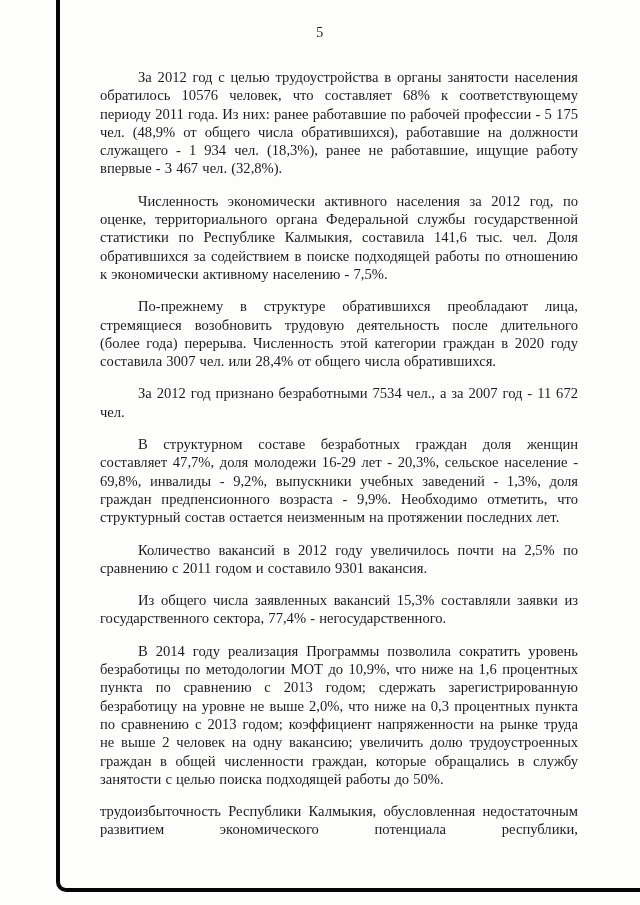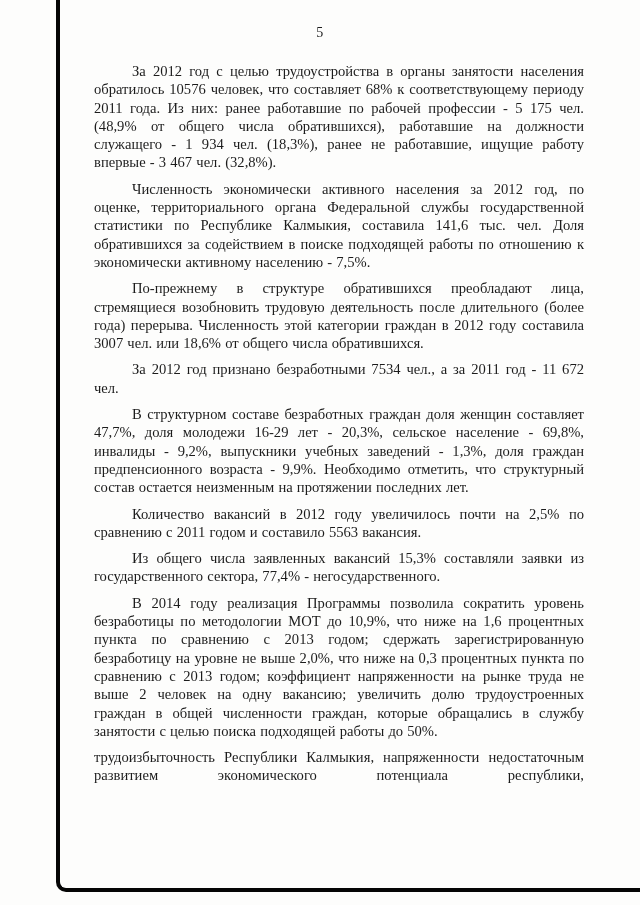--- a/index.html
+++ b/index.html
@@ -45,21 +45,21 @@
     position: absolute;
     top: 54px;
     left: 86px;
     width: 506px;
     font-size: 14.6px;
     line-height: 18.3px;
     text-align: justify;
     word-spacing: 0.5px;
   }
   .content p {
-    margin: 8px;
+    margin: 14px;
     padding: 0;
     text-indent: 38px;
   }
   .content p.flush {
     text-indent: 0;
   }
   .content p.cont {
     text-align-last: justify;
   }
 </style>
@@ -68,22 +68,22 @@
 
 <div class="page">
 
   <div class="scan-frame"></div>
 
   <div class="page-number">5</div>
 
   <div class="content">
     <p>За 2012 год с целью трудоустройства в органы занятости населения обратилось 10576 человек, что составляет 68% к соответствующему периоду 2011 года. Из них: ранее работавшие по рабочей профессии - 5 175 чел. (48,9% от общего числа обратившихся), работавшие на должности служащего - 1 934 чел. (18,3%), ранее не работавшие, ищущие работу впервые - 3 467 чел. (32,8%).</p>
     <p>Численность экономически активного населения за 2012 год, по оценке, территориального органа Федеральной службы государственной статистики по Республике Калмыкия, составила 141,6 тыс. чел. Доля обратившихся за содействием в поиске подходящей работы по отношению к экономически активному населению - 7,5%.</p>
-    <p>По-прежнему в структуре обратившихся преобладают лица, стремящиеся возобновить трудовую деятельность после длительного (более года) перерыва. Численность этой категории граждан в 2012 году составила 3007 чел. или 18,6% от общего числа обратившихся.</p>
-    <p>За 2012 год признано безработными 7534 чел., а за 2011 год - 11 672 чел.</p>
+    <p>По-прежнему в структуре обратившихся преобладают лица, стремящиеся возобновить трудовую деятельность после длительного (более года) перерыва. Численность этой категории граждан в 2020 году составила 3007 чел. или 28,4% от общего числа обратившихся.</p>
+    <p>За 2012 год признано безработными 7534 чел., а за 2007 год - 11 672 чел.</p>
     <p>В структурном составе безработных граждан доля женщин составляет 47,7%, доля молодежи 16-29 лет - 20,3%, сельское население - 69,8%, инвалиды - 9,2%, выпускники учебных заведений - 1,3%, доля граждан предпенсионного возраста - 9,9%. Необходимо отметить, что структурный состав остается неизменным на протяжении последних лет.</p>
-    <p>Количество вакансий в 2012 году увеличилось почти на 2,5% по сравнению с 2011 годом и составило 5563 вакансия.</p>
+    <p>Количество вакансий в 2012 году увеличилось почти на 2,5% по сравнению с 2011 годом и составило 9301 вакансия.</p>
     <p>Из общего числа заявленных вакансий 15,3% составляли заявки из государственного сектора, 77,4% - негосударственного.</p>
     <p>В 2014 году реализация Программы позволила сократить уровень безработицы по методологии МОТ до 10,9%, что ниже на 1,6 процентных пункта по сравнению с 2013 годом; сдержать зарегистрированную безработицу на уровне не выше 2,0%, что ниже на 0,3 процентных пункта по сравнению с 2013 годом; коэффициент напряженности на рынке труда не выше 2 человек на одну вакансию; увеличить долю трудоустроенных граждан в общей численности граждан, которые обращались в службу занятости с целью поиска подходящей работы до 50%.</p>
-    <p class="flush cont">трудоизбыточность Республики Калмыкия, напряженности недостаточным развитием экономического потенциала республики,</p>
+    <p class="flush cont">трудоизбыточность Республики Калмыкия, обусловленная недостаточным развитием экономического потенциала республики,</p>
   </div>
 
 </div>
 
 </body></html>

